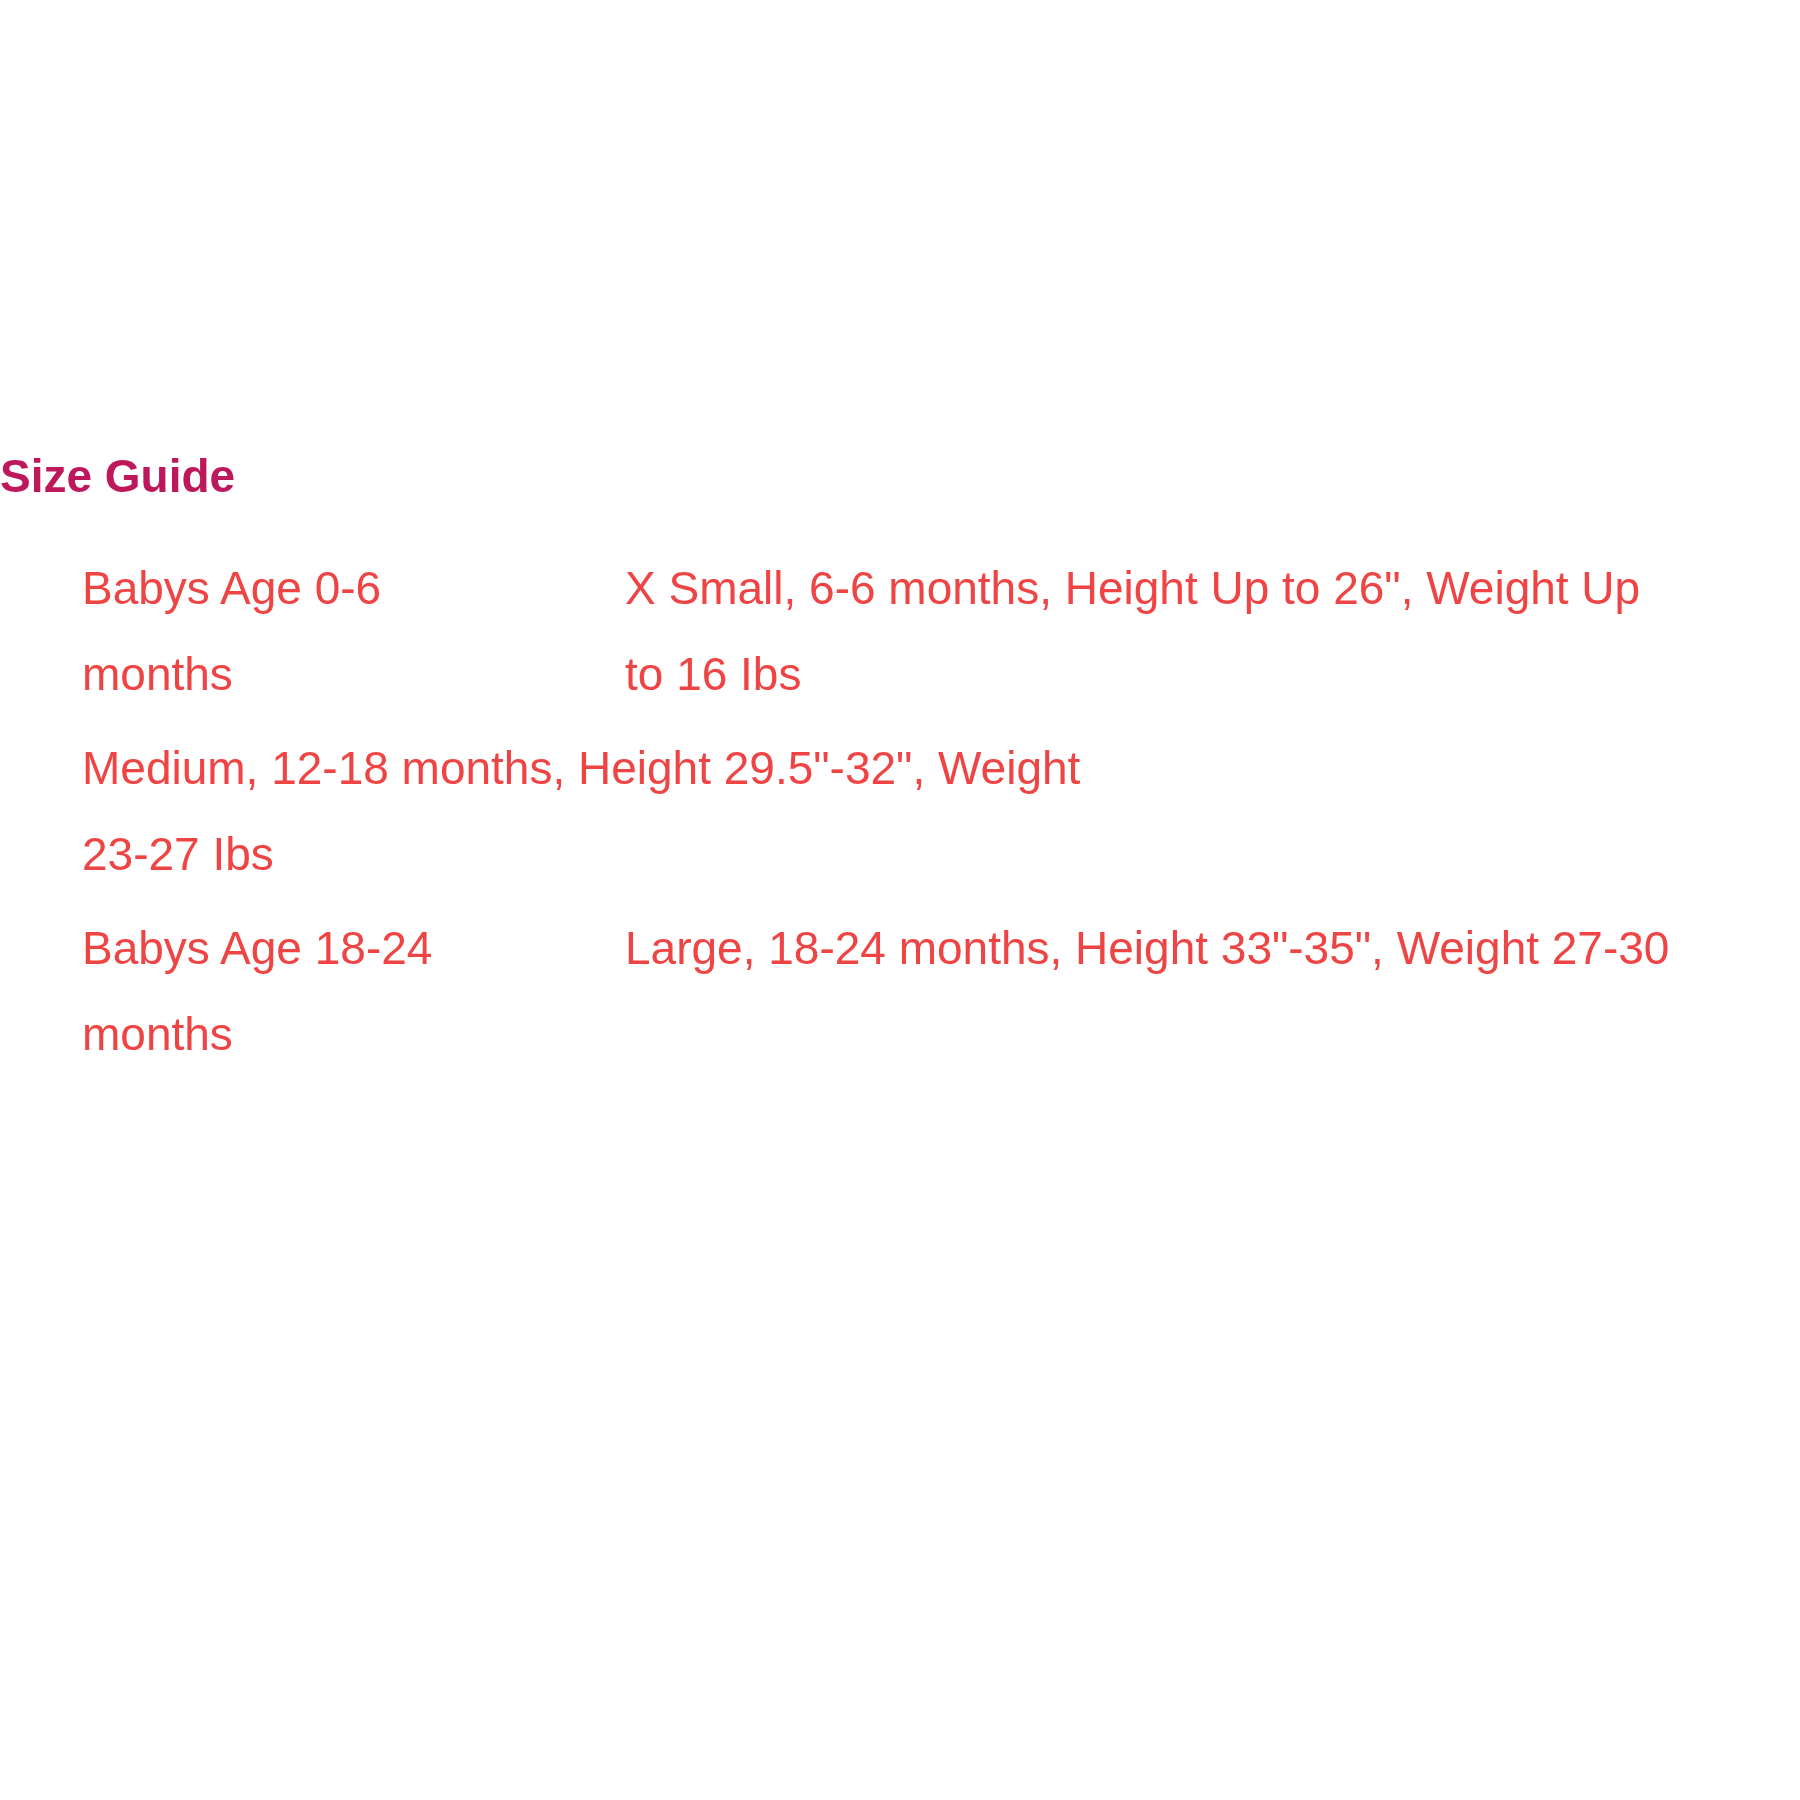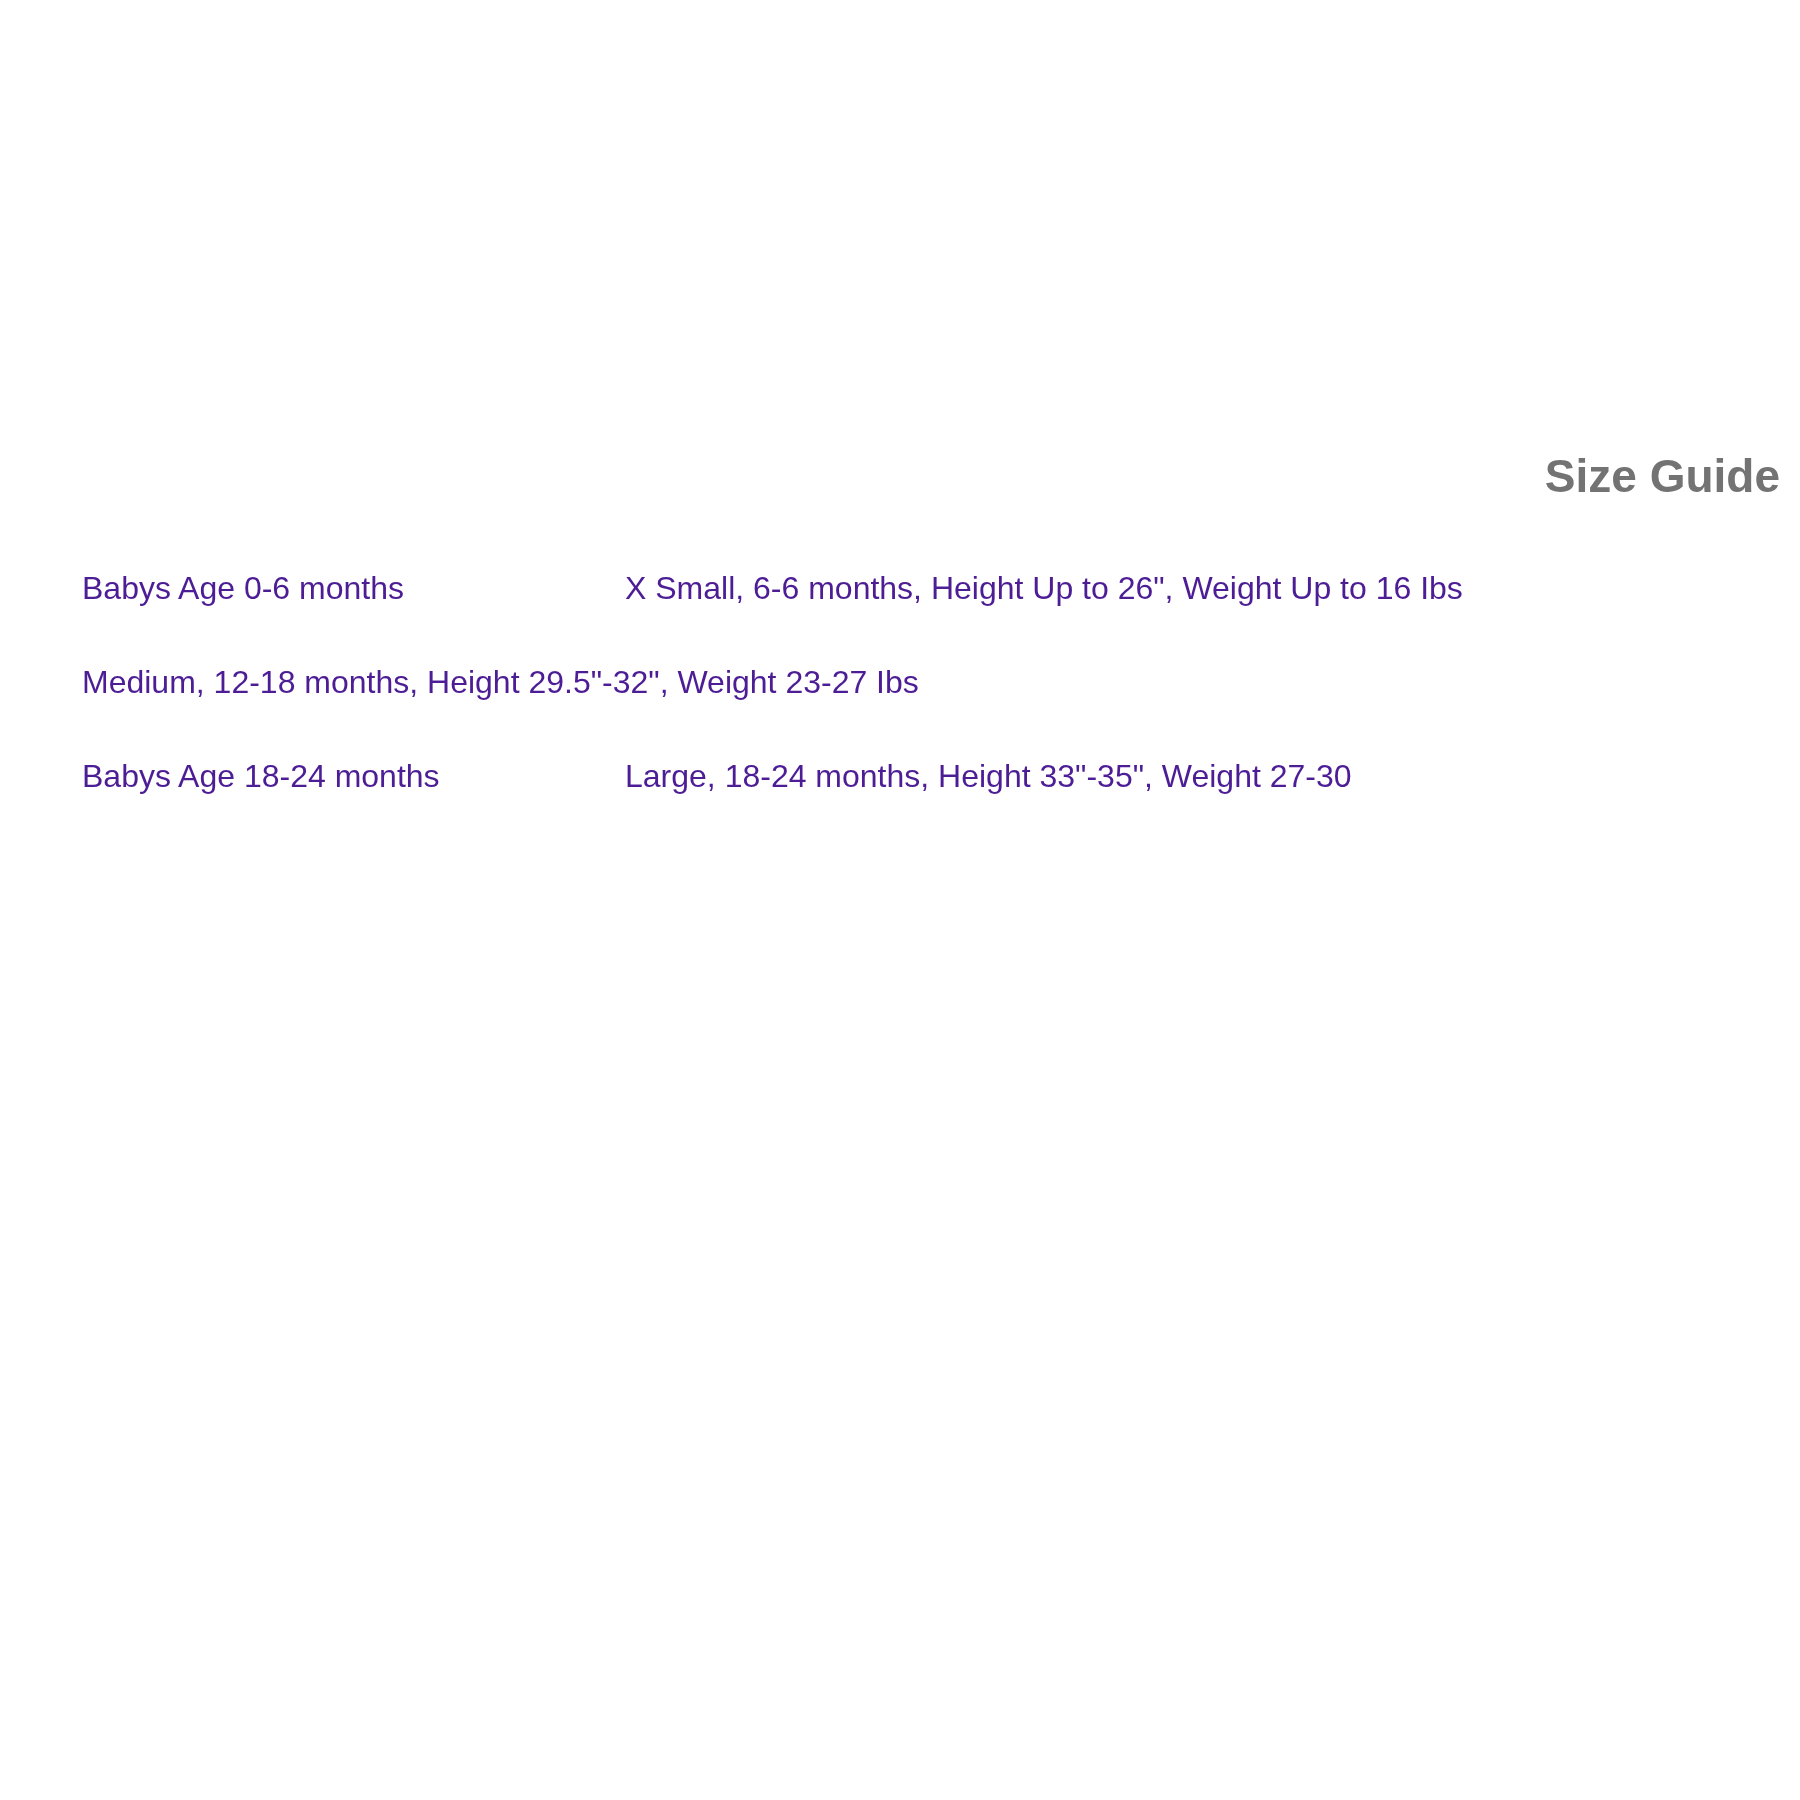--- a/index.html
+++ b/index.html
@@ -11,39 +11,39 @@
     box-sizing: border-box;
     width: 1800px;
     height: 1800px;
     padding-top: 447px;
     font-family: "Liberation Sans", sans-serif;
     color: #6f6f6f;
     overflow: hidden;
   }
   .sg-title {
     margin: 0 20px 0 0;
-    text-align: right;
+    text-align: left;
     font-size: 46px;
     line-height: 58px;
     font-weight: 700;
-    color: #737373;
+    color: #be185d;
   }
   .sg-table {
     margin: 40px 0 0 82px;
   }
   .sg-row {
     display: flex;
     align-items: flex-start;
     margin-bottom: 8px;
   }
   .sg-cell {
-    font-size: 32px;
+    font-size: 46px;
     line-height: 86px;
     font-weight: 400;
-    color: #4c1d95;
+    color: #ef4444;
   }
   .sg-label {
     flex: none;
     box-sizing: border-box;
     width: 543px;
     padding-right: 100px;
   }
   .sg-value {
     flex: none;
     width: 1060px;

